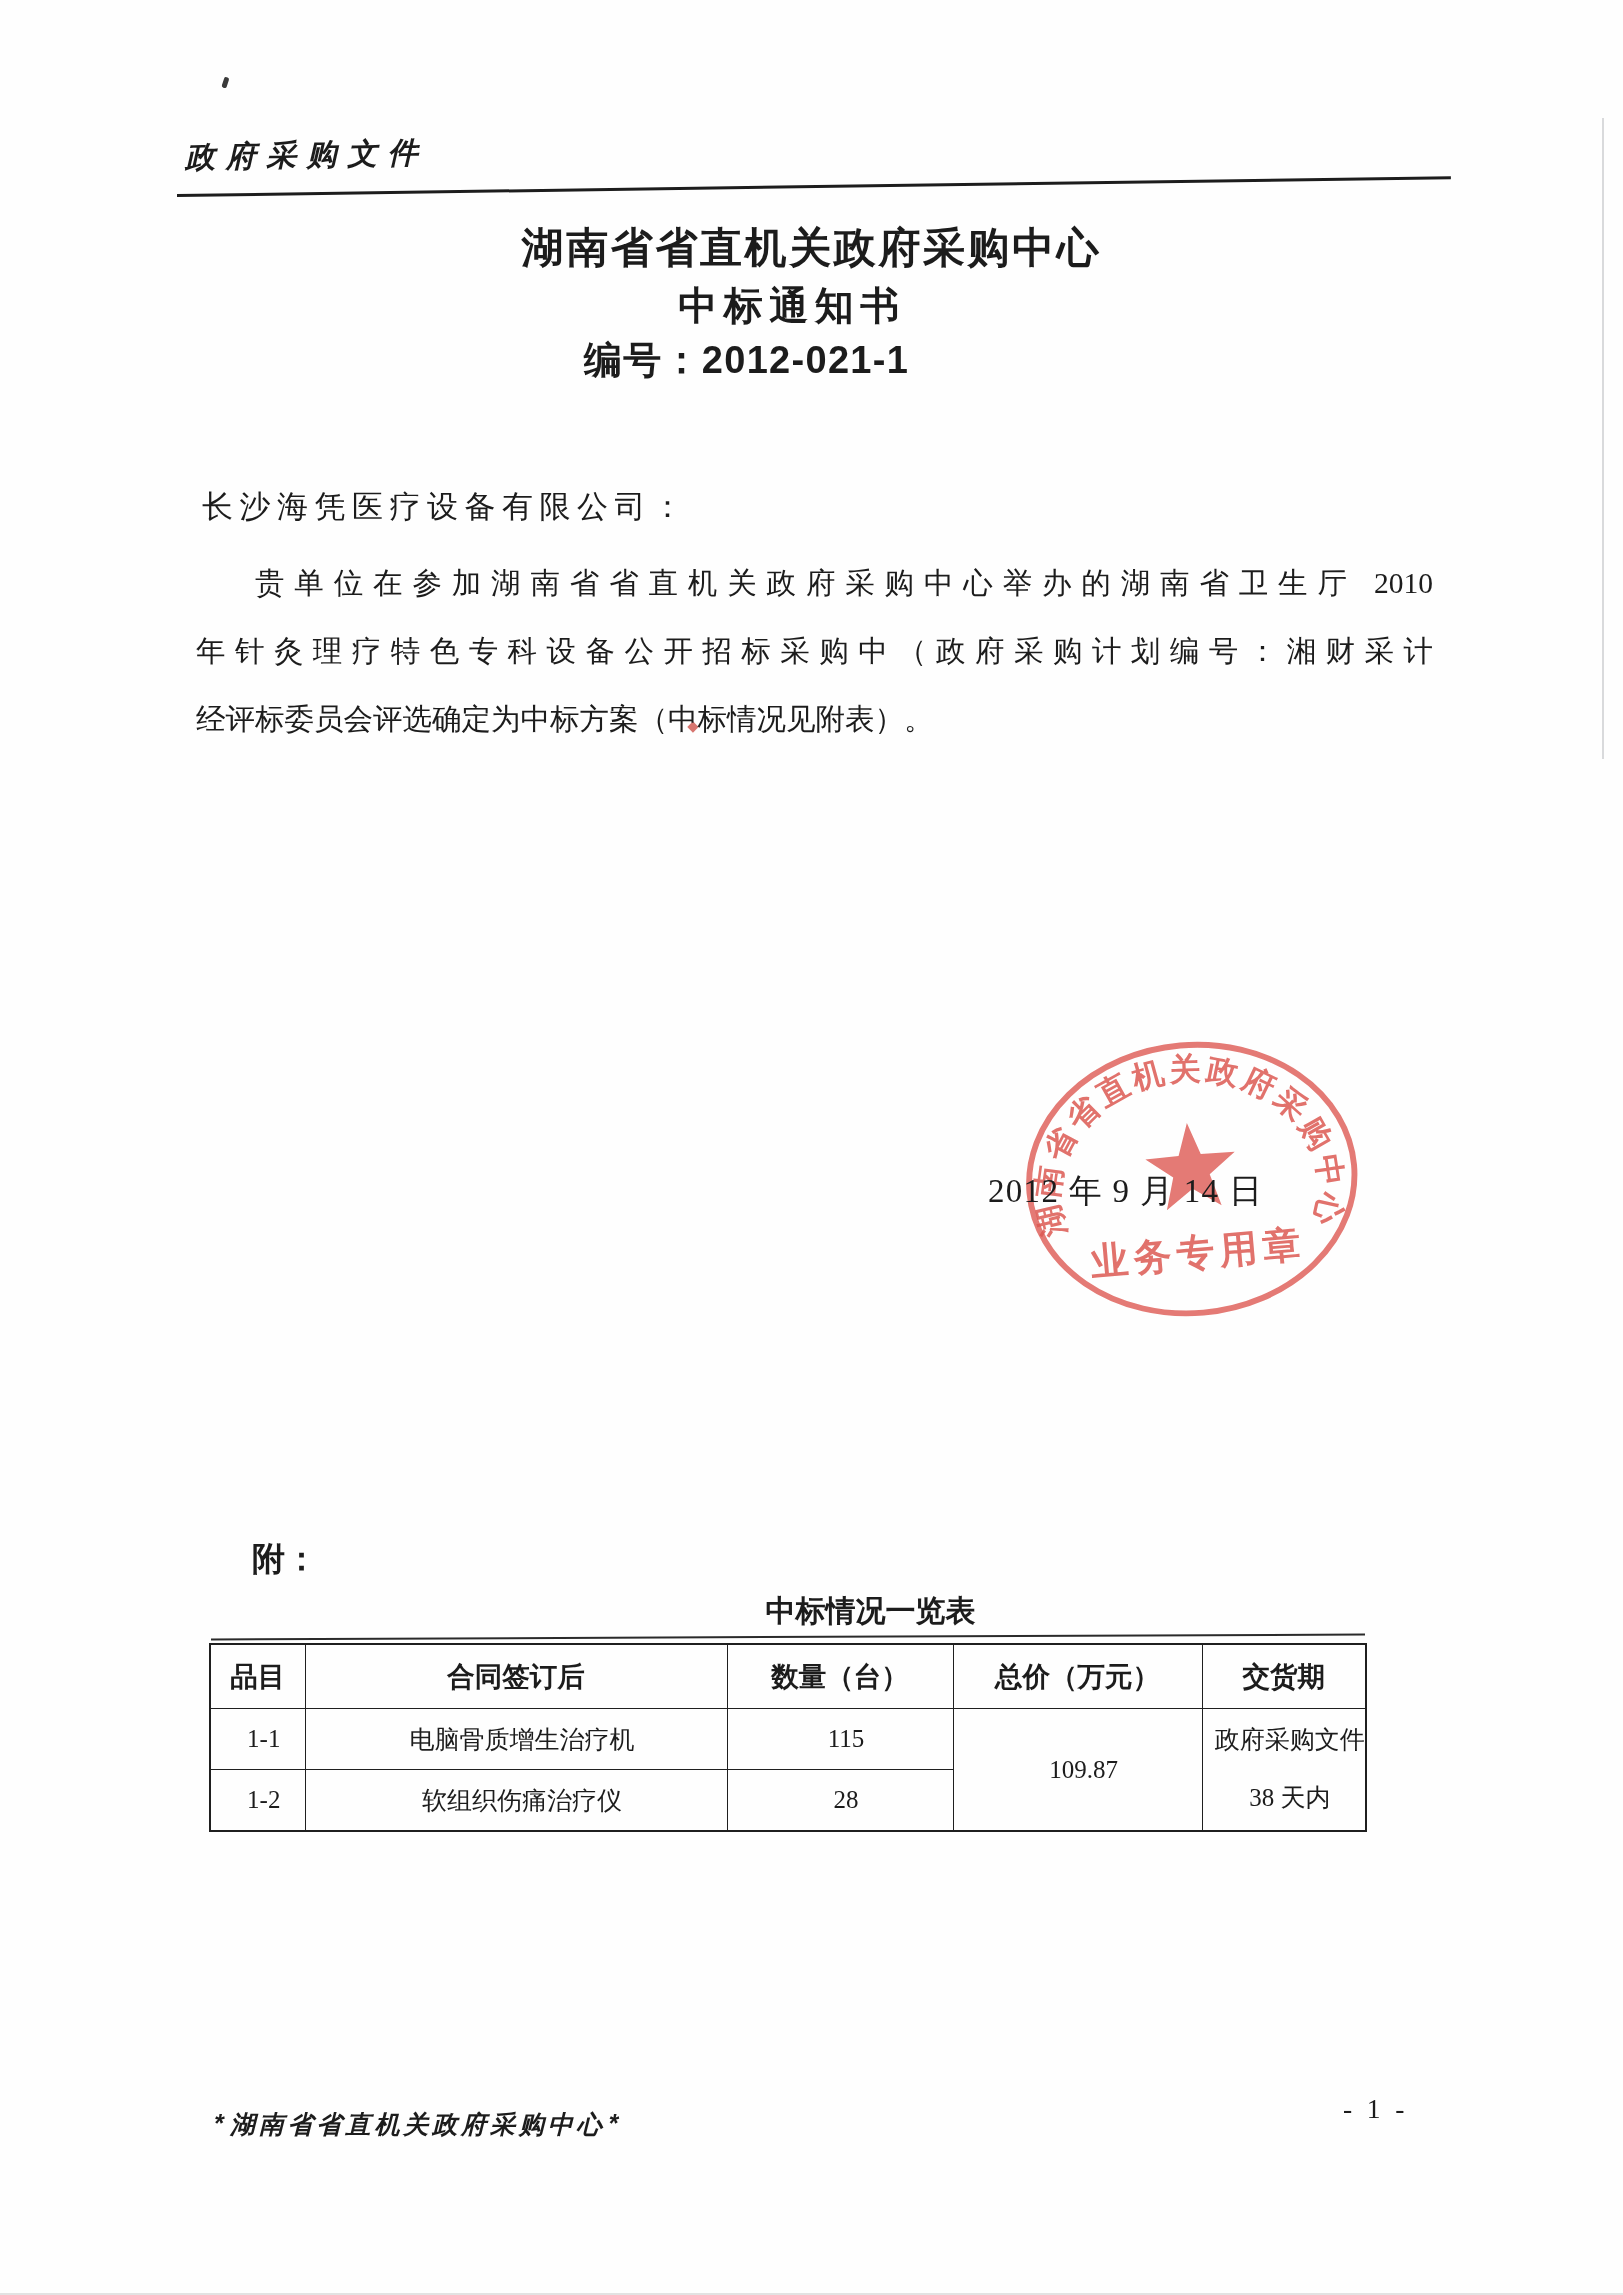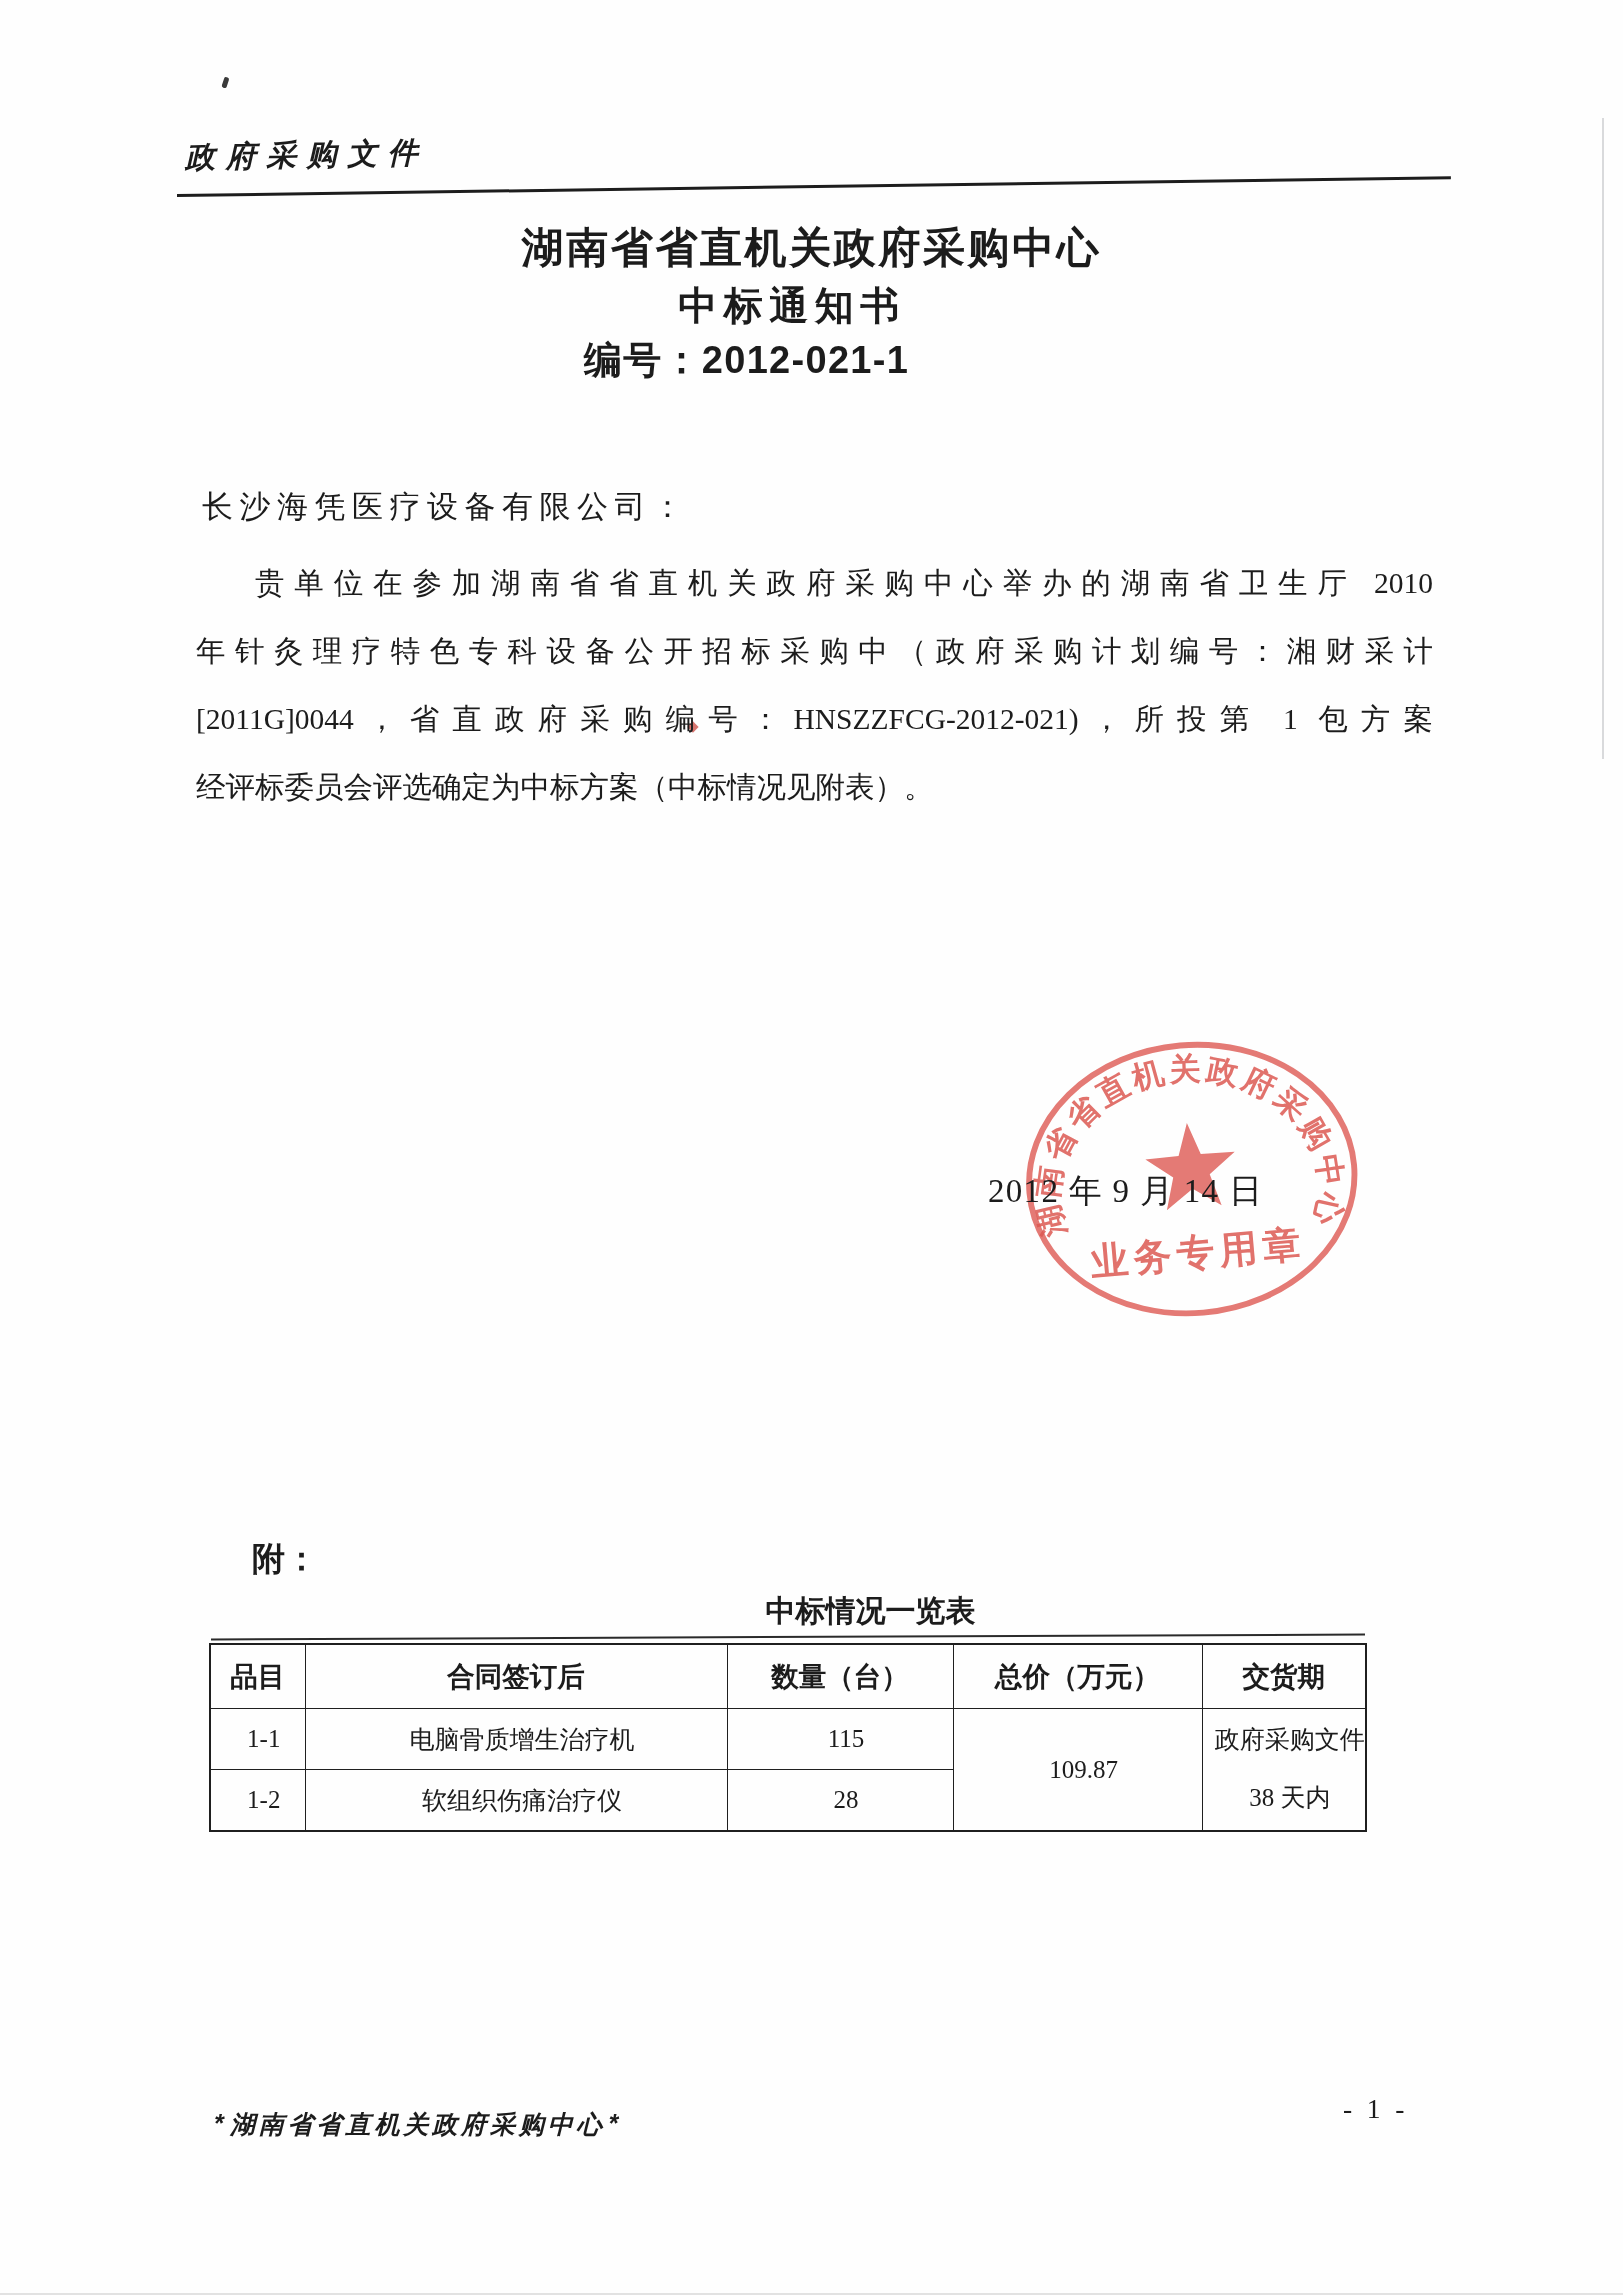--- a/index.html
+++ b/index.html
@@ -91,21 +91,20 @@
 
   <div class="title-line title-1">湖南省省直机关政府采购中心</div>
   <div class="title-line title-2">中标通知书</div>
   <div class="title-line title-3">编号：2012-021-1</div>
 
   <div class="recipient">长沙海凭医疗设备有限公司：</div>
 
   <div class="paragraph">
     <div class="par-line first">贵单位在参加湖南省省直机关政府采购中心举办的湖南省卫生厅 2010</div>
     <div class="par-line">年针灸理疗特色专科设备公开招标采购中（政府采购计划编号：湘财采计</div>
-    <div class="par-line">[2011G]0044，省直政府采购编号：HNSZZFCG-2012-021)，所投第 1 包方案</div>
     <div class="par-line last">经评标委员会评选确定为中标方案（中标情况见附表）。</div>
   </div>
 
   <svg class="stamp" width="380" height="314" viewBox="0 0 580 480">
     <defs>
       <path id="stamp-arc" d="M 91 300 A 200 170 0 1 1 471 300" fill="none"></path>
     </defs>
     <ellipse class="stamp-ink-stroke" cx="286" cy="229" rx="249" ry="205" fill="none" stroke="#d9413a" stroke-width="9" opacity="0.8"></ellipse>
     <text class="stamp-ink" font-size="48" letter-spacing="6" fill="#d9413a" opacity="0.85">
       <textPath href="#stamp-arc" startOffset="6">湖南省省直机关政府采购中心</textPath>

